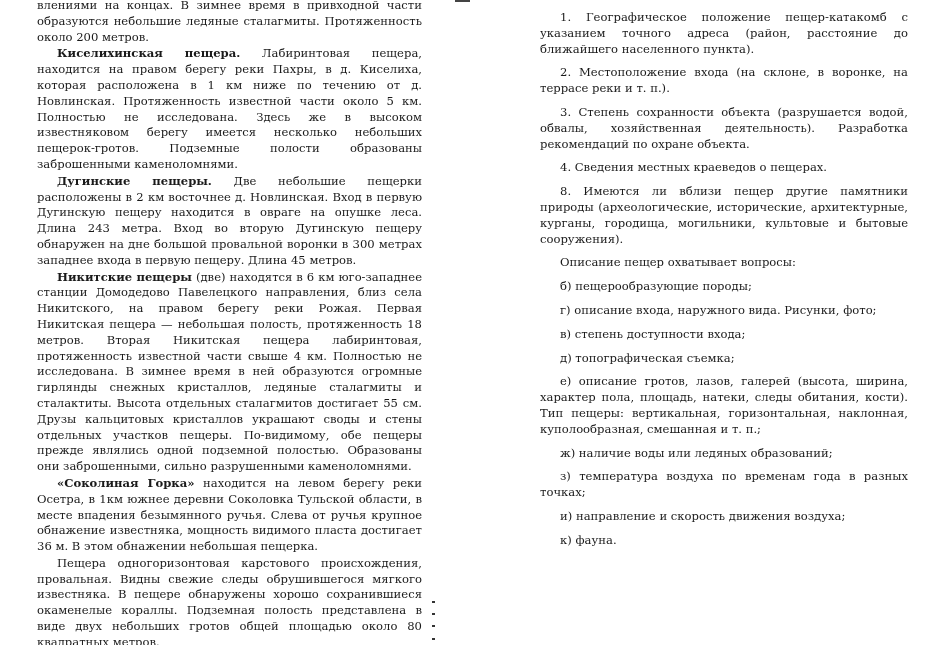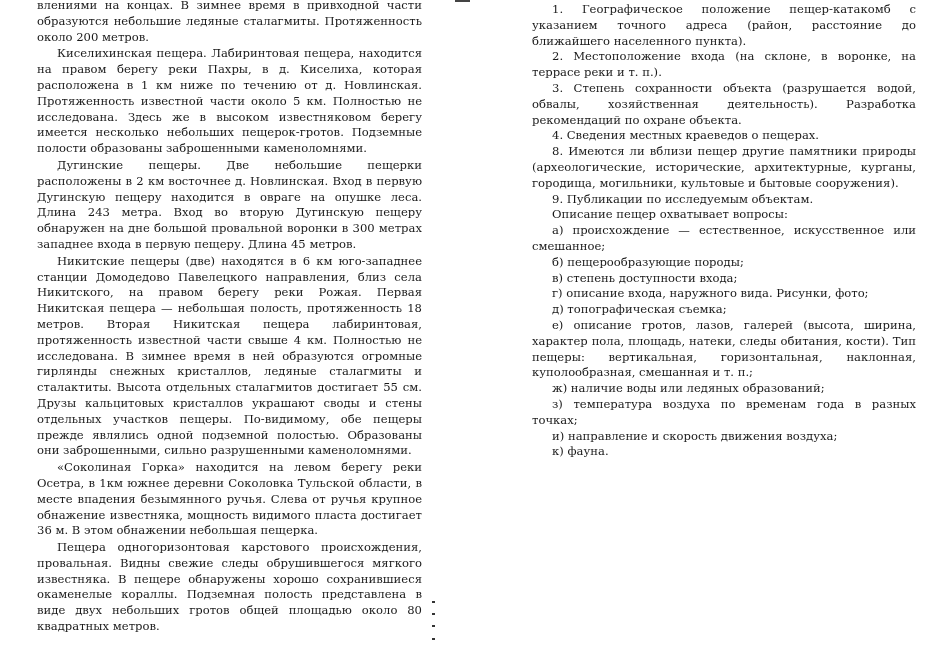--- a/index.html
+++ b/index.html
@@ -10,22 +10,22 @@
   }
   .col {
     position: absolute; top: 0;
     font-size: 11.6px; line-height: 15.8px;
     text-align: justify;
   }
   .left { left: 37px; width: 385px; top: -2px; }
   .right { left: 532px; width: 384px; top: 2px; }
   .p { margin: 0 0 1px 0; text-indent: 20px; }
   .p.noindent { text-indent: 0; }
-  .b { font-weight: normal; }
-  .item { margin: 0; text-indent: 20px; }
+  .b { font-weight: bold; }
+  .item { margin: 8px; text-indent: 20px; }
   .gutter-mark {
     position: absolute; left: 432px; width: 3px; height: 2px; background: #333;
   }
   .top-mark {
     position: absolute; left: 455px; top: 0; width: 15px; height: 2px; background: #444;
   }
 </style>
 </head>
 <body>
 
@@ -56,25 +56,23 @@
   </p>
 
 </div>
 
 <div class="col right">
   <p class="item">1. Географическое положение пещер-катакомб с указанием точного адреса (район, расстояние до ближайшего населенного пункта).</p>
   <p class="item">2. Местоположение входа (на склоне, в воронке, на террасе реки и т. п.).</p>
   <p class="item">3. Степень сохранности объекта (разрушается водой, обвалы, хозяйственная деятельность). Разработка рекомендаций по охране объекта.</p>
   <p class="item">4. Сведения местных краеведов о пещерах.</p>
   <p class="item">8. Имеются ли вблизи пещер другие памятники природы (археологические, исторические, архитектурные, курганы, городища, могильники, культовые и бытовые сооружения).</p>
-  <p class="item">9. Публикации по исследуемым объектам.</p>
   <p class="item">Описание пещер охватывает вопросы:</p>
-  <p class="item">а) происхождение — естественное, искусственное или смешанное;</p>
   <p class="item">б) пещерообразующие породы;</p>
+  <p class="item">г) описание входа, наружного вида. Рисунки, фото;</p>
   <p class="item">в) степень доступности входа;</p>
-  <p class="item">г) описание входа, наружного вида. Рисунки, фото;</p>
   <p class="item">д) топографическая съемка;</p>
   <p class="item">е) описание гротов, лазов, галерей (высота, ширина, характер пола, площадь, натеки, следы обитания, кости). Тип пещеры: вертикальная, горизонтальная, наклонная, куполообразная, смешанная и т. п.;</p>
   <p class="item">ж) наличие воды или ледяных образований;</p>
   <p class="item">з) температура воздуха по временам года в разных точках;</p>
   <p class="item">и) направление и скорость движения воздуха;</p>
   <p class="item">к) фауна.</p>
 </div>
 
 </body></html>

